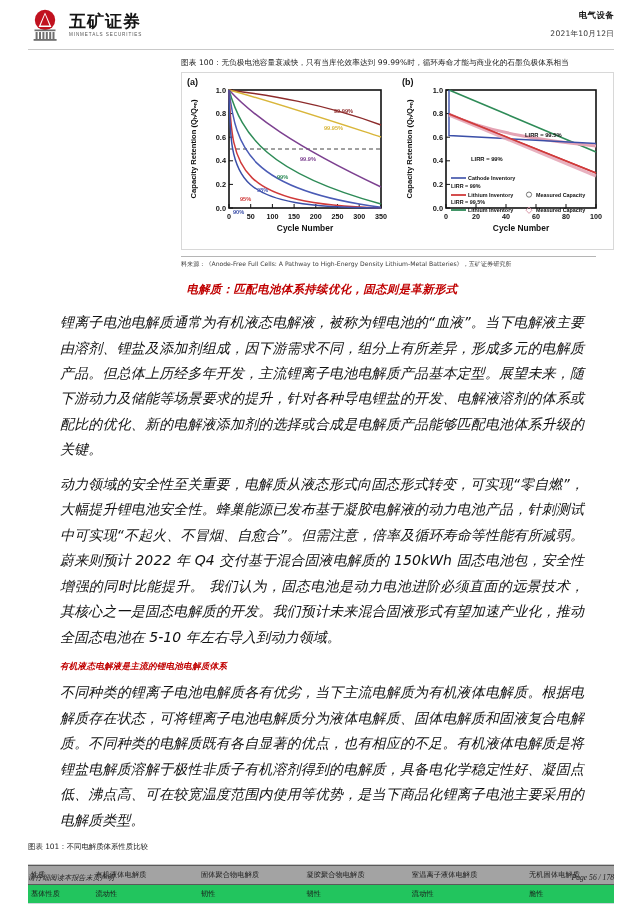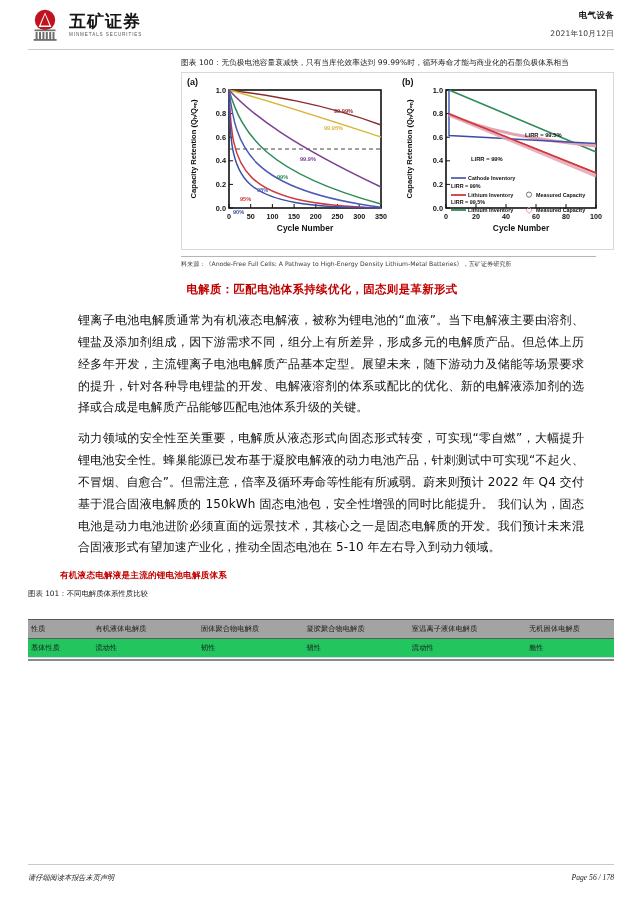--- a/index.html
+++ b/index.html
@@ -52,37 +52,37 @@
     position: absolute; font-size: 9px; font-weight: bold; color: #111;
     font-family: "Liberation Sans", sans-serif;
   }
   .src-rule { height: 1px; background: #b5b5b5; margin-top: 6px; }
   .source {
     font-size: 6.1px; color: #3a3a3a; margin-top: 3px; letter-spacing: 0;
     line-height: 1.35;
   }
 
   
-  .content { margin: 0 56px 0 60px; padding-top: 14px; }
+  .content { margin: 0 56px 0 60px; padding-top: 14px; font-style: italic; }
   .h-red {
     color: #C00000; font-weight: bold; font-size: 11.4px; text-align: center;
     letter-spacing: .4px; margin-bottom: 13px;
   }
   .h-sub {
     color: #C00000; font-weight: bold; font-size: 8.6px; letter-spacing: .2px;
     margin: 11px 0 7px 0;
   }
   p.para {
-    font-size: 12px; color: #111; line-height: 1.82; text-align: justify;
-    text-justify: inter-ideograph; margin-bottom: 9px; letter-spacing: .1px; margin-left: 18px;
+    font-size: 14px; color: #111; line-height: 1.82; text-align: justify;
+    text-justify: inter-ideograph; margin-bottom: 9px; letter-spacing: .1px;
   }
 
   
   .exhibit2 { margin: 4px 26px 0 28px; }
-  .exhibit2-title { font-size: 7.4px; color: #1a1a1a; margin-bottom: 20px; }
+  .exhibit2-title { font-size: 7.4px; color: #1a1a1a; margin-bottom: 13px; }
   table.cmp { width: 100%; border-collapse: collapse; table-layout: fixed; }
   table.cmp th, table.cmp td {
     font-size: 7.2px; color: #1a1a1a; text-align: left;
     padding: 4px 4px 4px 3px; font-weight: normal; letter-spacing: .1px;
   }
   table.cmp thead th { background: #a3a3a3; font-weight: normal; }
   .rule-top { border-top: 1.3px solid #5a5a5a; }
   .rule-mid { border-bottom: 1.1px solid #5a5a5a; }
   .rule-thin { border-bottom: .6px solid #cfd6dd; }
   tr.alt td { background: #22c55e; }
@@ -283,20 +283,21 @@
 
     <div class="src-rule"></div>
     <div class="source">料来源：《Anode-Free  Full Cells: A Pathway to High-Energy Density Lithium-Metal Batteries》，五矿证券研究所</div>
   </div>
 
   <div class="content">
     <div class="h-red">电解质：匹配电池体系持续优化，固态则是革新形式</div>
     <p class="para">锂离子电池电解质通常为有机液态电解液，被称为锂电池的“血液”。当下电解液主要由溶剂、锂盐及添加剂组成，因下游需求不同，组分上有所差异，形成多元的电解质产品。但总体上历经多年开发，主流锂离子电池电解质产品基本定型。展望未来，随下游动力及储能等场景要求的提升，针对各种导电锂盐的开发、电解液溶剂的体系或配比的优化、新的电解液添加剂的选择或合成是电解质产品能够匹配电池体系升级的关键。</p>
     <p class="para">动力领域的安全性至关重要，电解质从液态形式向固态形式转变，可实现“零自燃”，大幅提升锂电池安全性。蜂巢能源已发布基于凝胶电解液的动力电池产品，针刺测试中可实现“不起火、不冒烟、自愈合”。但需注意，倍率及循环寿命等性能有所减弱。蔚来则预计 2022 年 Q4 交付基于混合固液电解质的 150kWh 固态电池包，安全性增强的同时比能提升。 我们认为，固态电池是动力电池进阶必须直面的远景技术，其核心之一是固态电解质的开发。我们预计未来混合固液形式有望加速产业化，推动全固态电池在 5-10 年左右导入到动力领域。</p>
     <div class="h-sub">有机液态电解液是主流的锂电池电解质体系</div>
+    <p class="para">不同种类的锂离子电池电解质各有优劣，当下主流电解质为有机液体电解质。根据电解质存在状态，可将锂离子电池电解质分为液体电解质、固体电解质和固液复合电解质。不同种类的电解质既有各自显著的优点，也有相应的不足。有机液体电解质是将锂盐电解质溶解于极性非质子有机溶剂得到的电解质，具备电化学稳定性好、凝固点低、沸点高、可在较宽温度范围内使用等优势，是当下商品化锂离子电池主要采用的电解质类型。</p>
   </div>
 
   <div class="exhibit2">
     <div class="exhibit2-title">图表 101：不同电解质体系性质比较</div>
     <table class="cmp">
       <colgroup>
         <col style="width:11%">
           <col style="width:18%">
           <col style="width:18%">
         <col style="width:18%">

